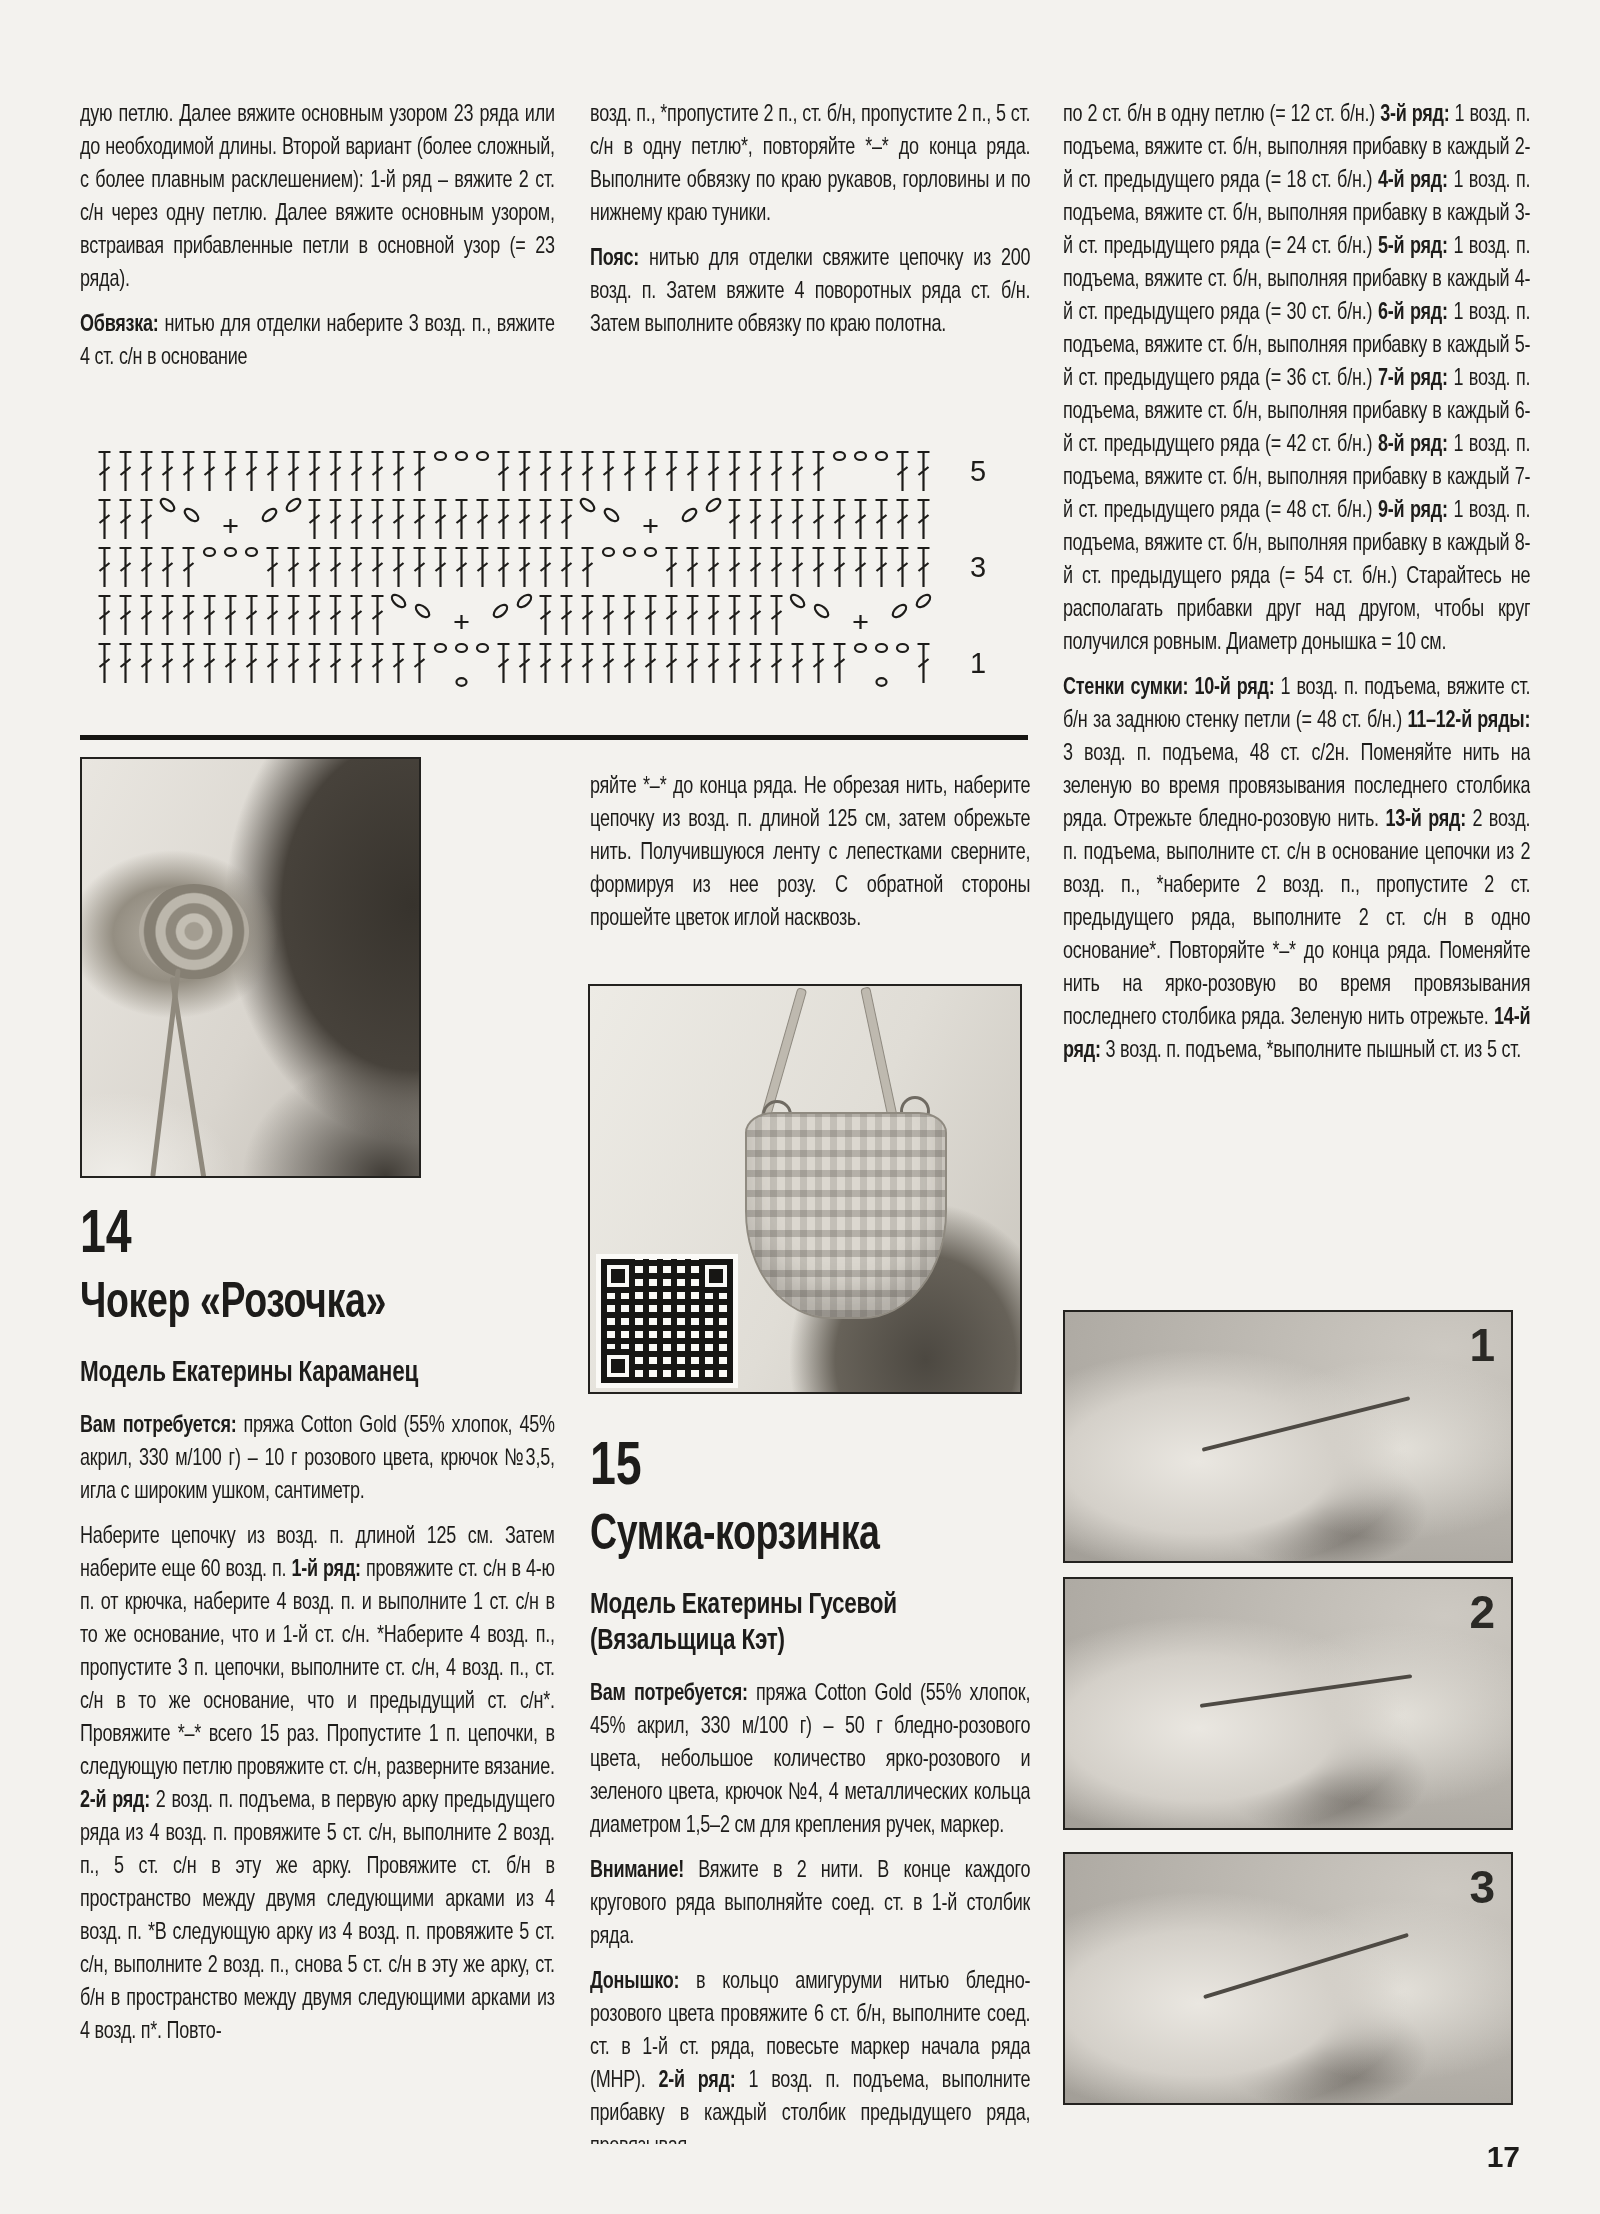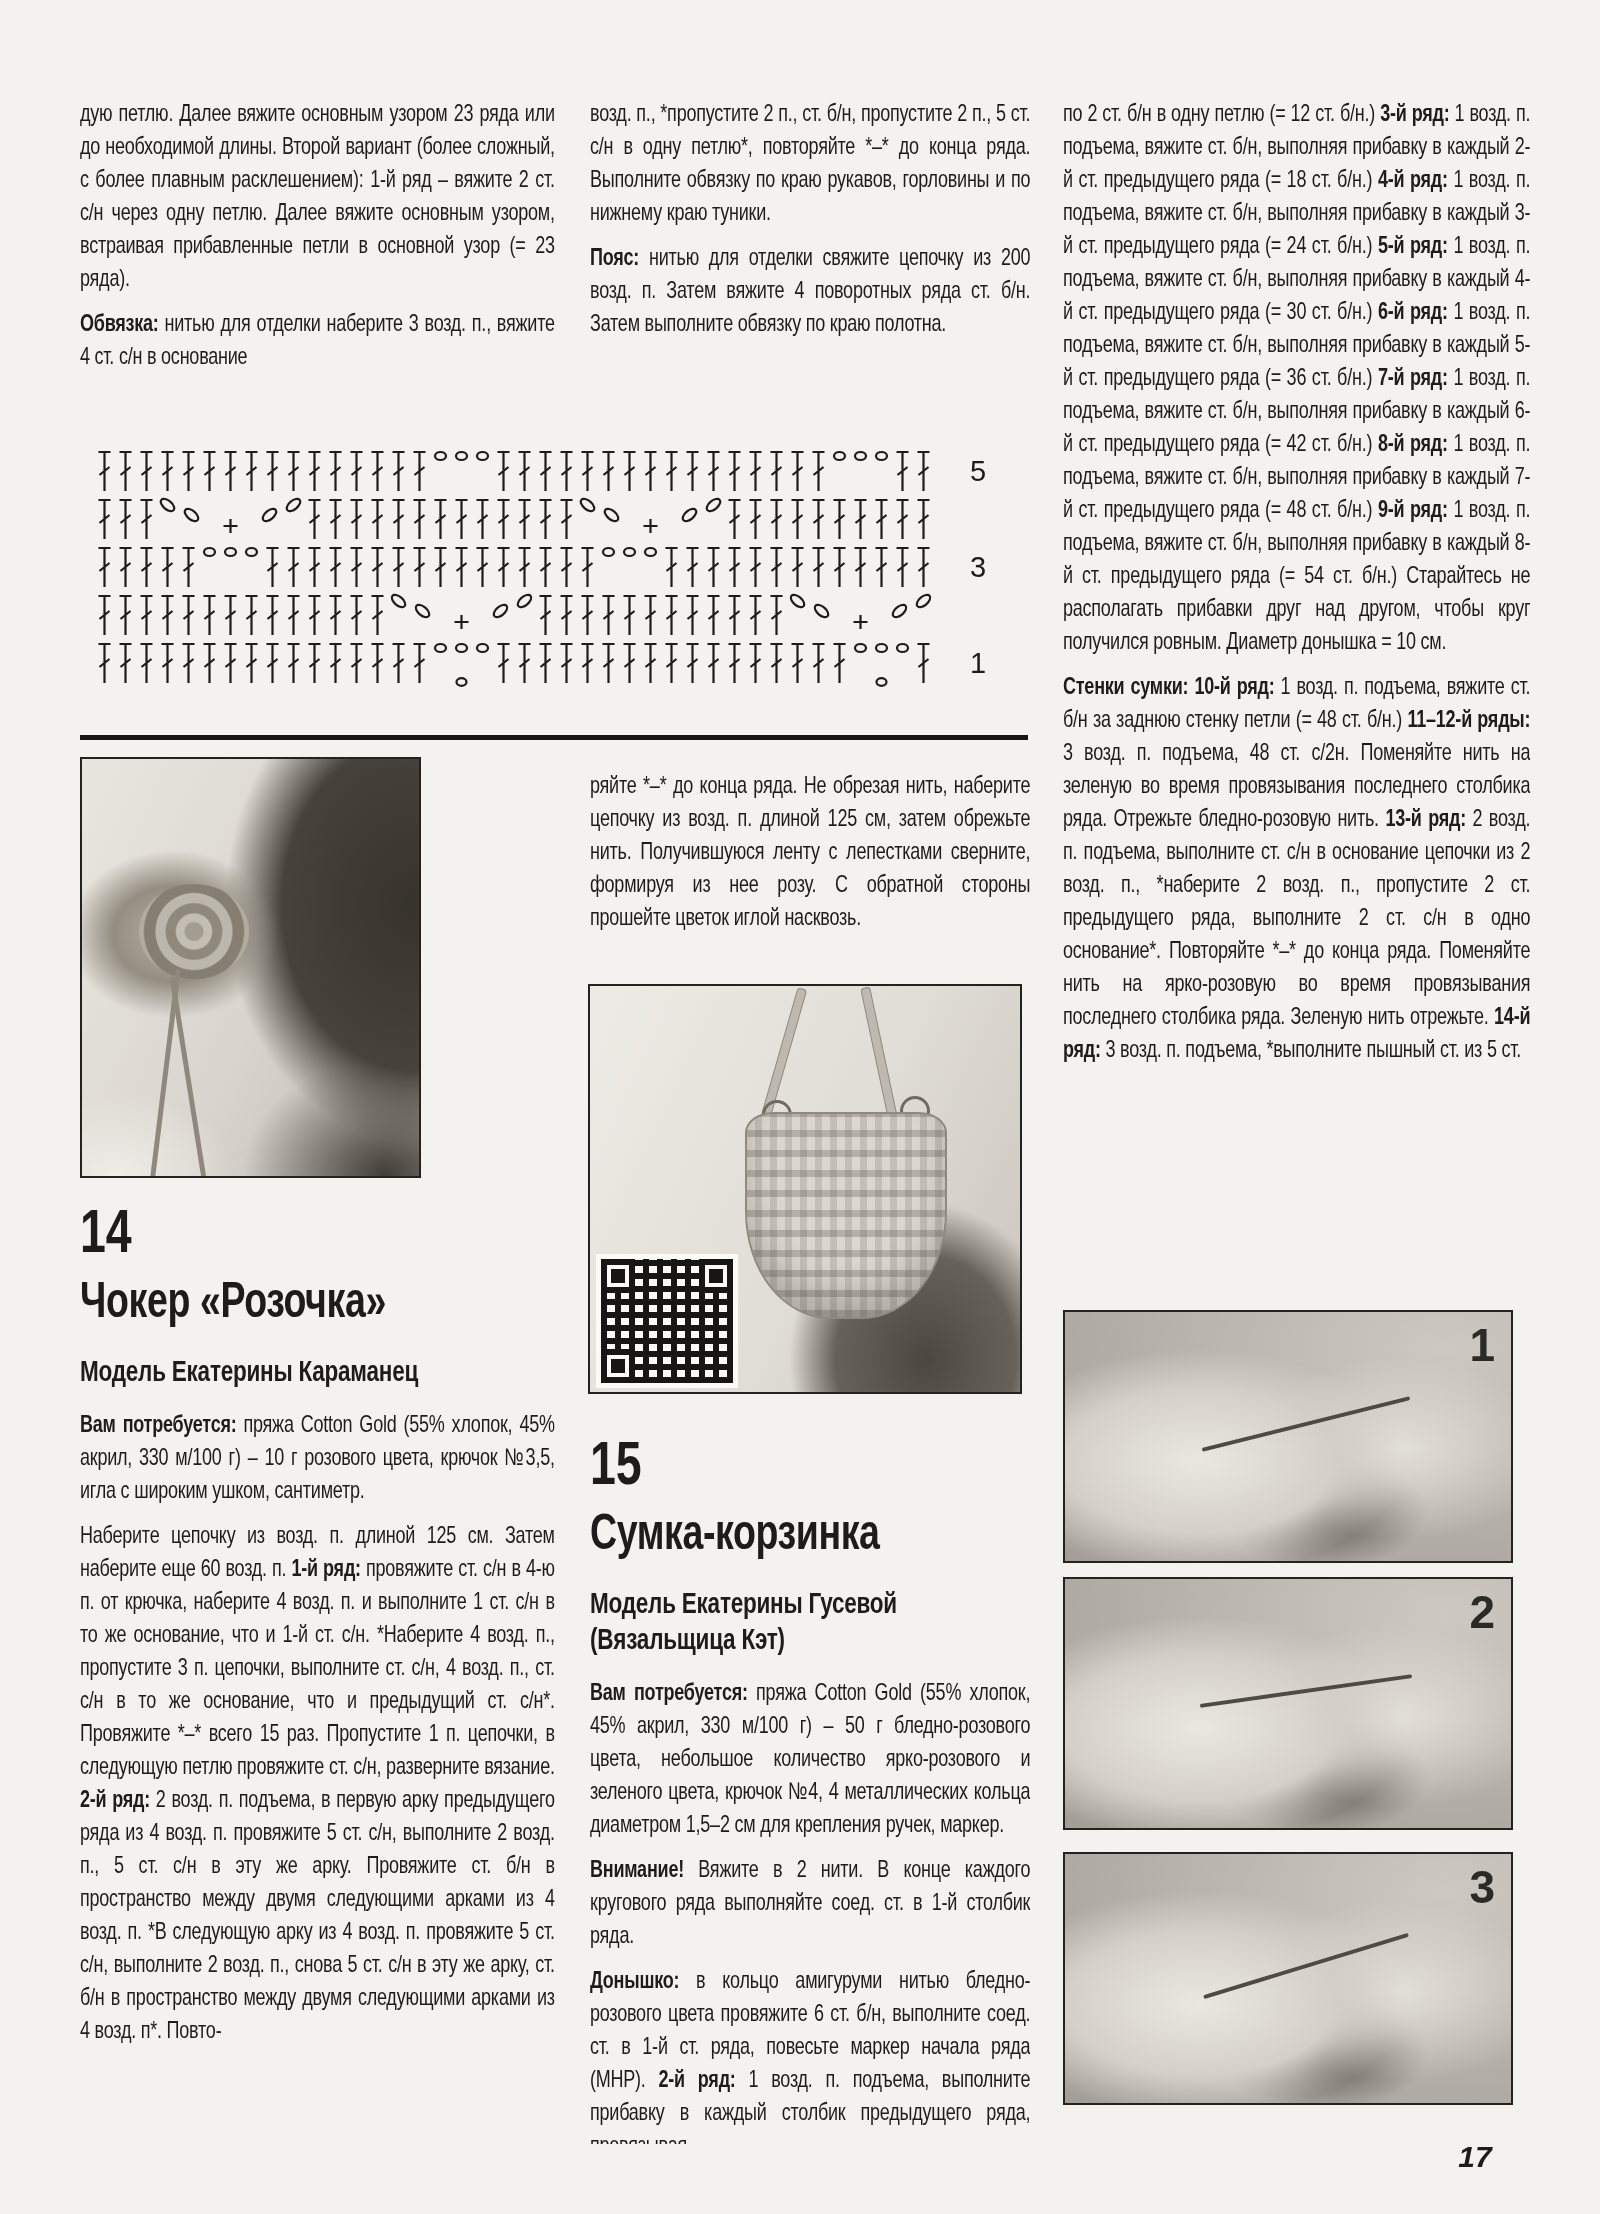--- a/index.html
+++ b/index.html
@@ -66,22 +66,22 @@
     radial-gradient(ellipse 300px 160px at 30% 60%, #eae7e1 0%, #d4d0c9 45%, rgba(0,0,0,0) 70%),
     radial-gradient(ellipse 240px 140px at 75% 55%, #e3e0d9 0%, rgba(0,0,0,0) 65%),
     radial-gradient(ellipse 160px 90px at 58% 80%, #55504a 0%, rgba(0,0,0,0) 65%),
     radial-gradient(ellipse at 85% 15%, #cdc9c2 0%, #b3afa8 60%, #a29e97 100%);}
   #photo3a{top:1310px;} #photo3b{top:1577px;} #photo3c{top:1852px;}
   .hook{position:absolute;left:30%;top:44%;width:48%;height:4px;background:#4e4a44;
         border-radius:2px;transform:rotate(-14deg);}
   #photo3b .hook{transform:rotate(-8deg);}
   #photo3c .hook{transform:rotate(-17deg);}
   .step-num{position:absolute;top:6px;right:16px;font-size:46px;font-weight:700;color:#2b2a26;}
-  #pagenum{position:absolute;left:1430px;top:2140px;width:90px;text-align:center;
-           font-size:30px;font-weight:700;color:#1d1c1a;font-style:italic;}
+  #pagenum{position:absolute;left:1430px;top:2140px;width:90px;text-align:right;
+           font-size:30px;font-weight:700;color:#1d1c1a;}
 </style>
 </head>
 <body>
 
 <div class="page">
 
   <div class="txt" id="col1-top">
       <p>дую петлю. Далее вяжите основным узором 23 ряда или до необходимой длины. Второй вариант (более сложный, с более плавным расклешением): 1-й ряд – вяжите 2 ст. с/н через одну петлю. Далее вяжите основным узором, встраивая прибавленные петли в основной узор (= 23 ряда).</p>
       <p><b>Обвязка:</b> нитью для отделки наберите 3 возд. п., вяжите 4 ст. с/н в основание</p>
     </div>

